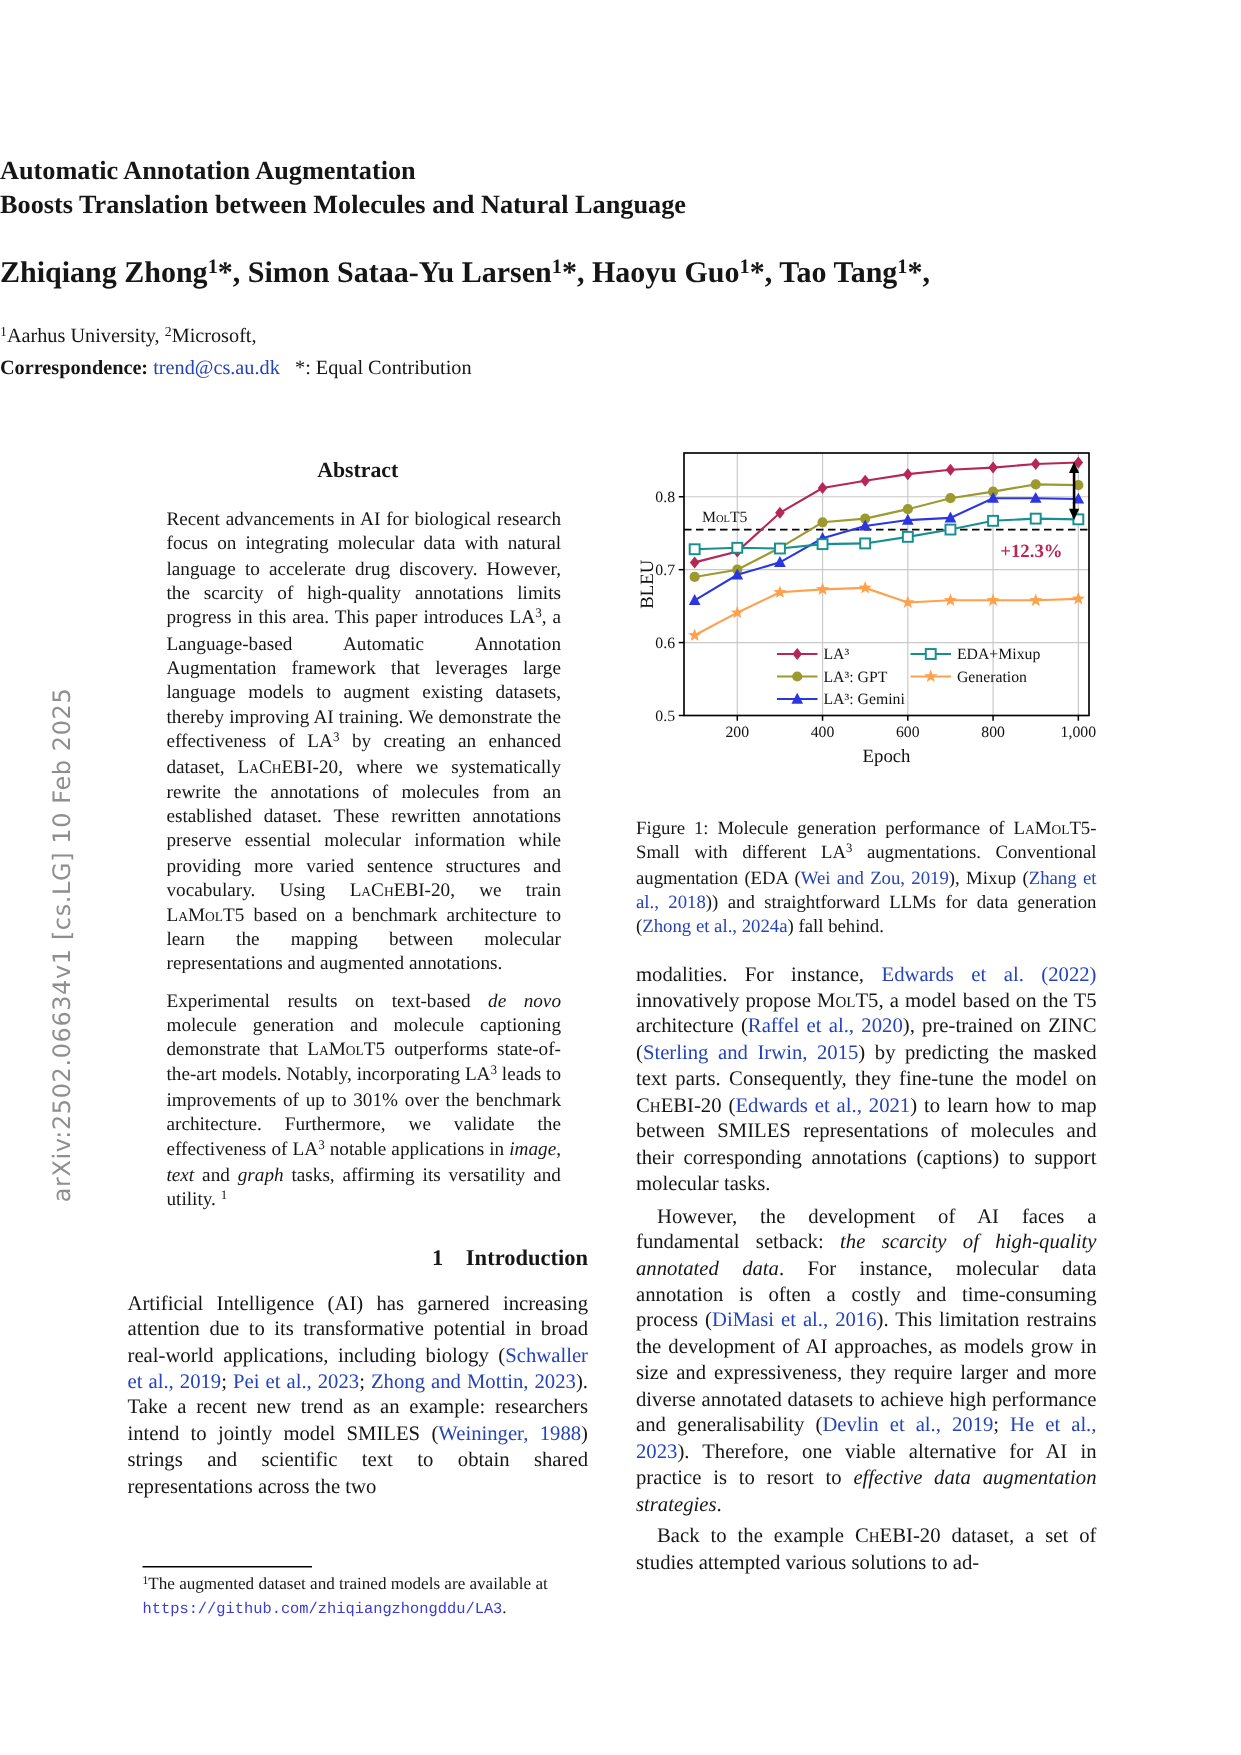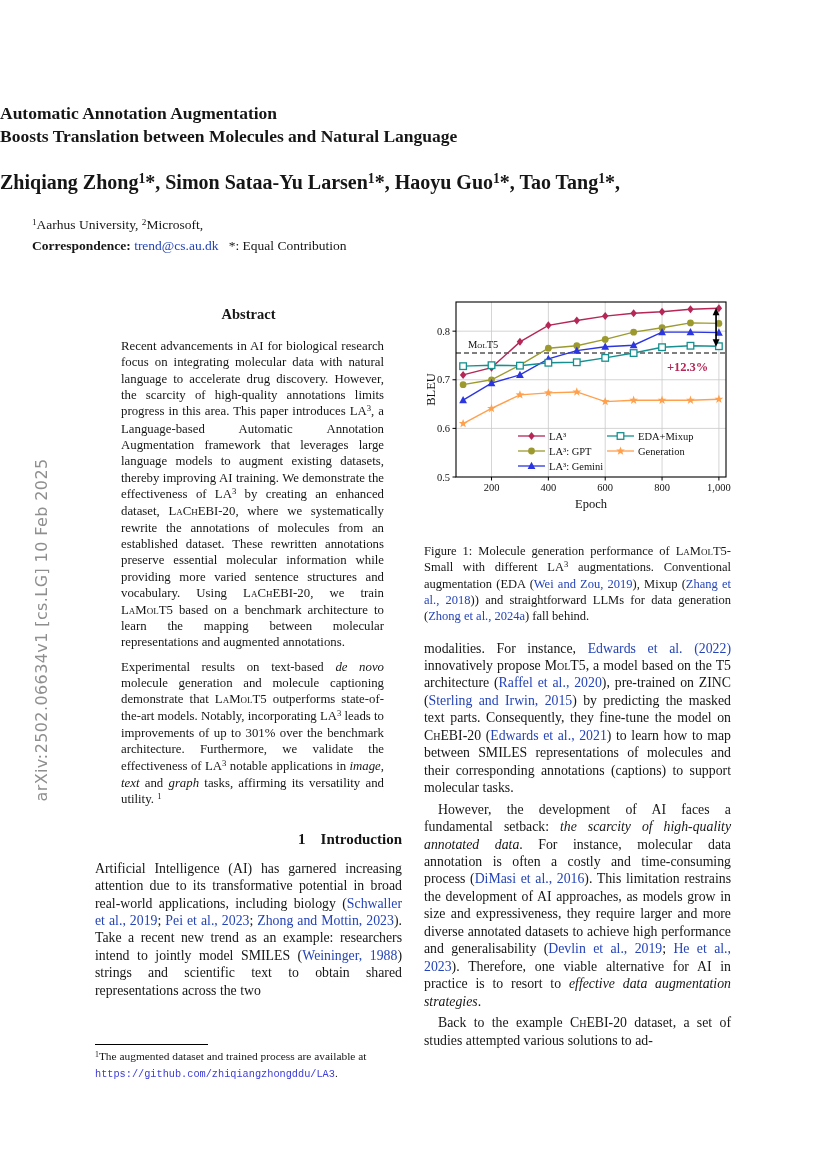--- a/index.html
+++ b/index.html
@@ -10,24 +10,24 @@
   .arxiv-wrap{position:absolute;left:24px;top:380px;width:34px;height:500px;}
   .arxiv-text{position:absolute;left:50%;top:50%;
               transform:translate(-50%,-50%) rotate(-90deg);
               white-space:nowrap;font-family:"DejaVu Sans","Liberation Sans",sans-serif;
               font-size:16px;color:#8f8f8f;letter-spacing:.4px;}
 
   
   .header{position:absolute;top:0;left:0;width:100%;text-align:left;}
   .title{margin:102px 0 0 0;font-size:17.5px;font-weight:700;line-height:23px;}
   .authors{margin-top:24px;font-size:20px;line-height:21px;}
-  .affil{margin-top:20px;font-size:13.5px;line-height:20px;margin-left:32px;}
-
-  
-  .col-left{position:absolute;left:95px;top:306px;width:307px;}
+  .affil{margin-top:20px;font-size:13.5px;line-height:20px;}
+
+  
+  .col-left{position:absolute;left:85px;top:306px;width:307px;}
   .col-right{position:absolute;left:424px;top:294px;width:307px;}
 
   .abstract-heading{text-align:center;font-weight:700;font-size:14.5px;margin:0 0 15px 0;}
   .abs-p{margin:0 18px 0 26px;font-size:12.8px;line-height:16.35px;text-align:justify;}
   .abs-p.second{margin-top:8px;}
   .sec-heading{font-size:15px;font-weight:700;margin:22px 0 12px 0;text-align:right;}
   .sec-heading .num{margin-right:15px;}
   .body-p{font-size:13.8px;line-height:17.45px;text-align:justify;margin:0;}
 
   .footnote{position:absolute;left:95px;top:1044px;width:307px;font-size:11.4px;line-height:14.6px;}
@@ -77,21 +77,21 @@
     <p class="abs-p"><span>Recent advancements in AI for biological research focus on integrating molecular data with natural language to accelerate drug discovery. However, the scarcity of high-quality annotations limits progress in this area. This paper introduces LA</span><span class="rt-sup">3</span><span>, a Language-based Automatic Annotation Augmentation framework that leverages large language models to augment existing datasets, thereby improving AI training. We demonstrate the effectiveness of LA</span><span class="rt-sup">3</span><span> by creating an enhanced dataset, </span><span class="rt-sc">LaChEBI-20</span><span>, where we systematically rewrite the annotations of molecules from an established dataset. These rewritten annotations preserve essential molecular information while providing more varied sentence structures and vocabulary. Using </span><span class="rt-sc">LaChEBI-20</span><span>, we train </span><span class="rt-sc">LaMolT5</span><span> based on a benchmark architecture to learn the mapping between molecular representations and augmented annotations.</span></p>
     <p class="abs-p second"><span>Experimental results on text-based </span><span class="rt-i">de novo</span><span> molecule generation and molecule captioning demonstrate that </span><span class="rt-sc">LaMolT5</span><span> outperforms state-of-the-art models. Notably, incorporating LA</span><span class="rt-sup">3</span><span> leads to improvements of up to 301% over the benchmark architecture. Furthermore, we validate the effectiveness of LA</span><span class="rt-sup">3</span><span> notable applications in </span><span class="rt-i">image</span><span>, </span><span class="rt-i">text</span><span> and </span><span class="rt-i">graph</span><span> tasks, affirming its versatility and utility. </span><span class="rt-sup">1</span></p>
     <div class="sec-heading">
       <span class="num">1</span><span>Introduction</span>
     </div>
     <p class="body-p"><span>Artificial Intelligence (AI) has garnered increasing attention due to its transformative potential in broad real-world applications, including biology (</span><span class="rt-link">Schwaller et al., 2019</span><span>; </span><span class="rt-link">Pei et al., 2023</span><span>; </span><span class="rt-link">Zhong and Mottin, 2023</span><span>). Take a recent new trend as an example: researchers intend to jointly model SMILES (</span><span class="rt-link">Weininger, 1988</span><span>) strings and scientific text to obtain shared representations across the two</span></p>
   </div>
 
   <div class="footnote">
     <div class="footnote-rule"></div>
-    <div class="fn-body"><span class="rt-sup">1</span><span>The augmented dataset and trained process are available at </span><span class="rt-mono rt-link">https://github.com/zhiqiangzhongddu/LA3</span><span>.</span></div>
+    <div class="fn-body"><span class="rt-sup">1</span><span>The augmented dataset and trained models are available at </span><span class="rt-mono rt-link">https://github.com/zhiqiangzhongddu/LA3</span><span>.</span></div>
   </div>
 
   <div class="col-right">
     <figure class="figure-block">
       <svg id="chart" width="307" height="226" viewBox="0 0 307 226">
           <line x1="67.52631578947368" y1="8" x2="67.52631578947368" y2="183" stroke="#c9c9c9" stroke-width="0.8"></line>
           <line x1="124.36842105263158" y1="8" x2="124.36842105263158" y2="183" stroke="#c9c9c9" stroke-width="0.8"></line>
           <line x1="181.21052631578948" y1="8" x2="181.21052631578948" y2="183" stroke="#c9c9c9" stroke-width="0.8"></line>
           <line x1="238.05263157894737" y1="8" x2="238.05263157894737" y2="183" stroke="#c9c9c9" stroke-width="0.8"></line>
           <line x1="294.89473684210526" y1="8" x2="294.89473684210526" y2="183" stroke="#c9c9c9" stroke-width="0.8"></line>

